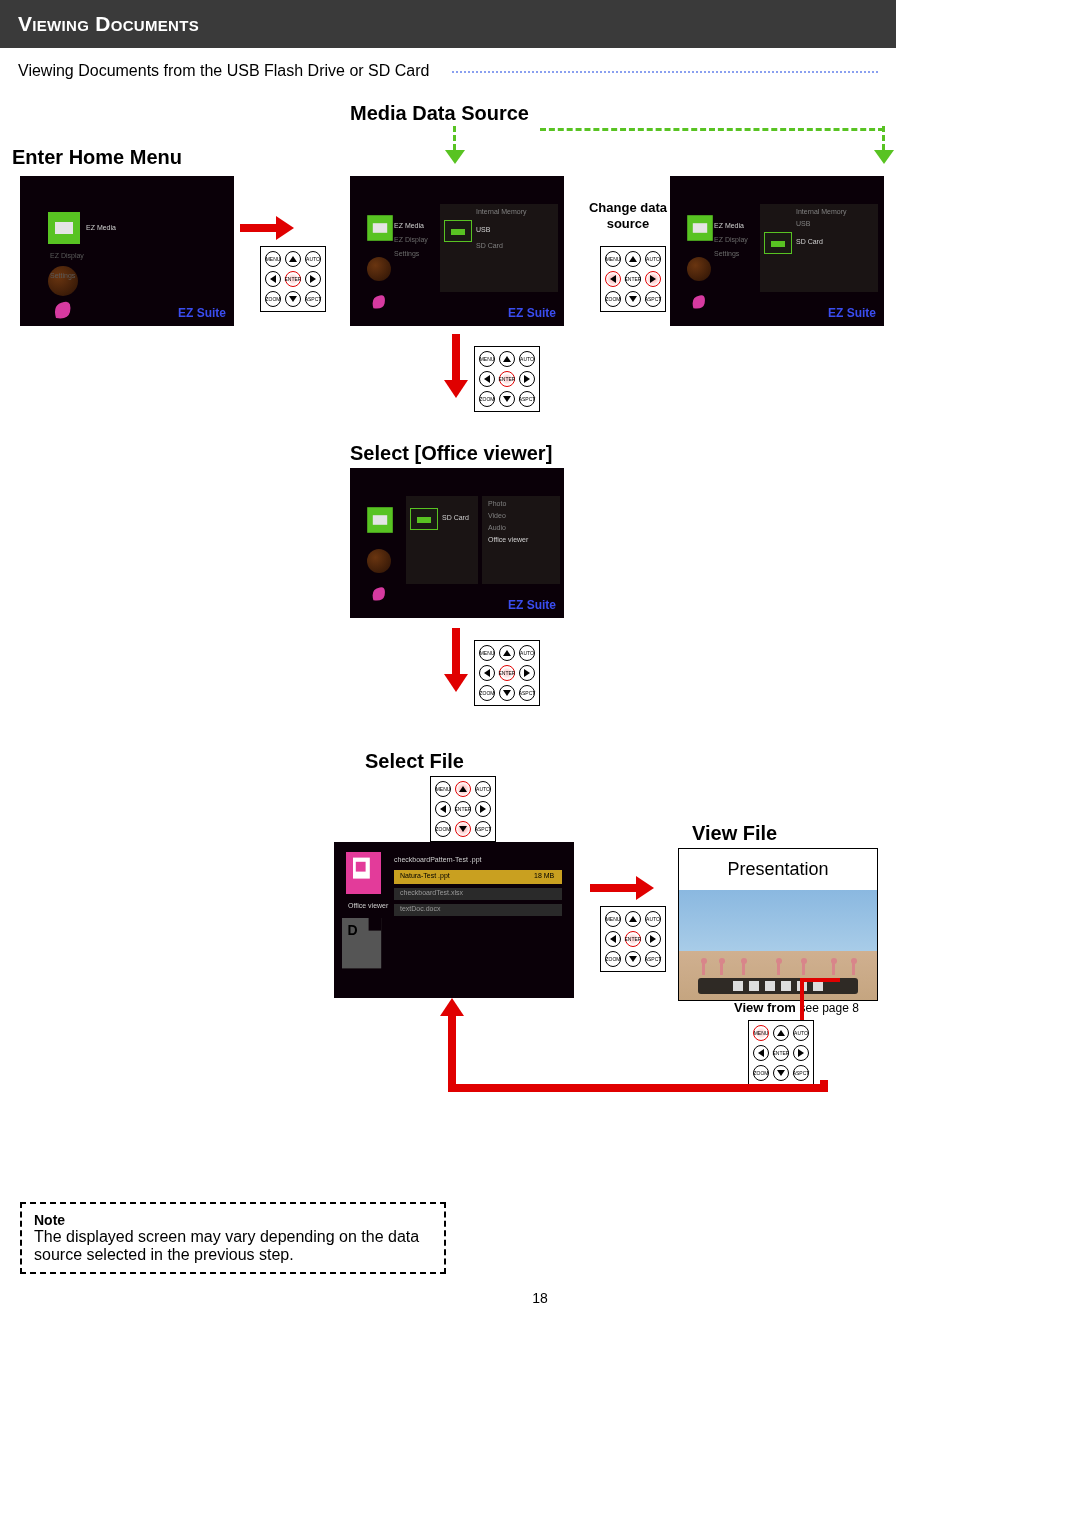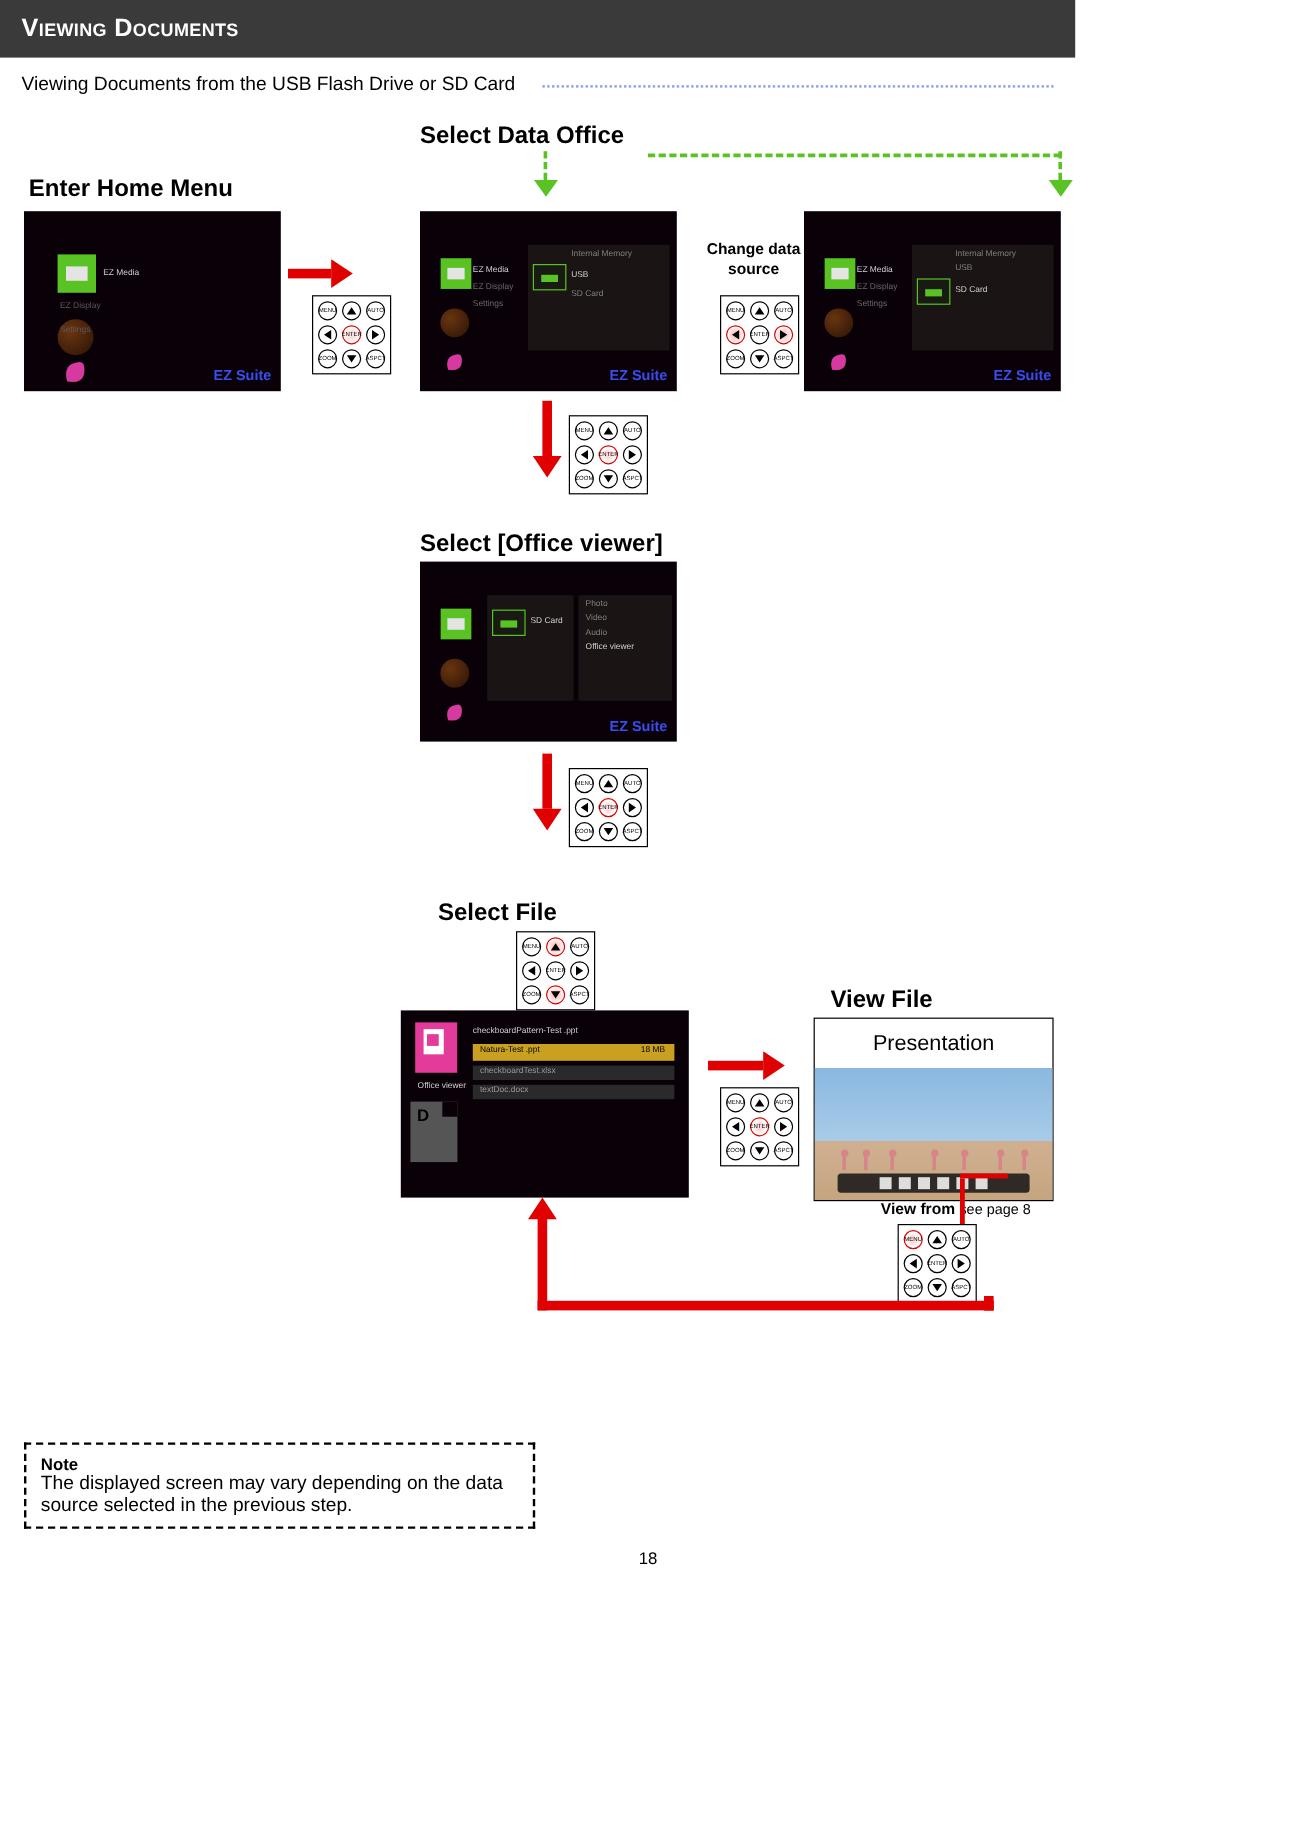--- a/index.html
+++ b/index.html
@@ -72,22 +72,22 @@
 
 <div class="page">
   <div class="header-bar">Viewing Documents</div>
   <div class="subtitle-row">
     <span class="subtitle">Viewing Documents from the USB Flash Drive or SD Card</span>
     <div class="dots"></div>
   </div>
 
   <div class="canvas">
 
-    <div class="label" style="left:24px; top:64px;">Enter Home Menu</div>
-    <div class="label" style="left:350px; top:20px;">Select Data Office</div>
+    <div class="label" style="left:12px; top:64px;">Enter Home Menu</div>
+    <div class="label" style="left:350px; top:20px;">Media Data Source</div>
     <div class="small-label" style="left:588px; top:118px; width:80px; white-space:pre-line;">Change data
 source</div>
     <div class="label" style="left:350px; top:360px;">Select [Office viewer]</div>
     <div class="label" style="left:365px; top:668px;">Select File</div>
     <div class="label" style="left:692px; top:740px;">View File</div>
     <div class="small-label" style="left:734px; top:918px;">
       <span>View from</span>
       <span class="mini">see page 8</span>
     </div>
 

